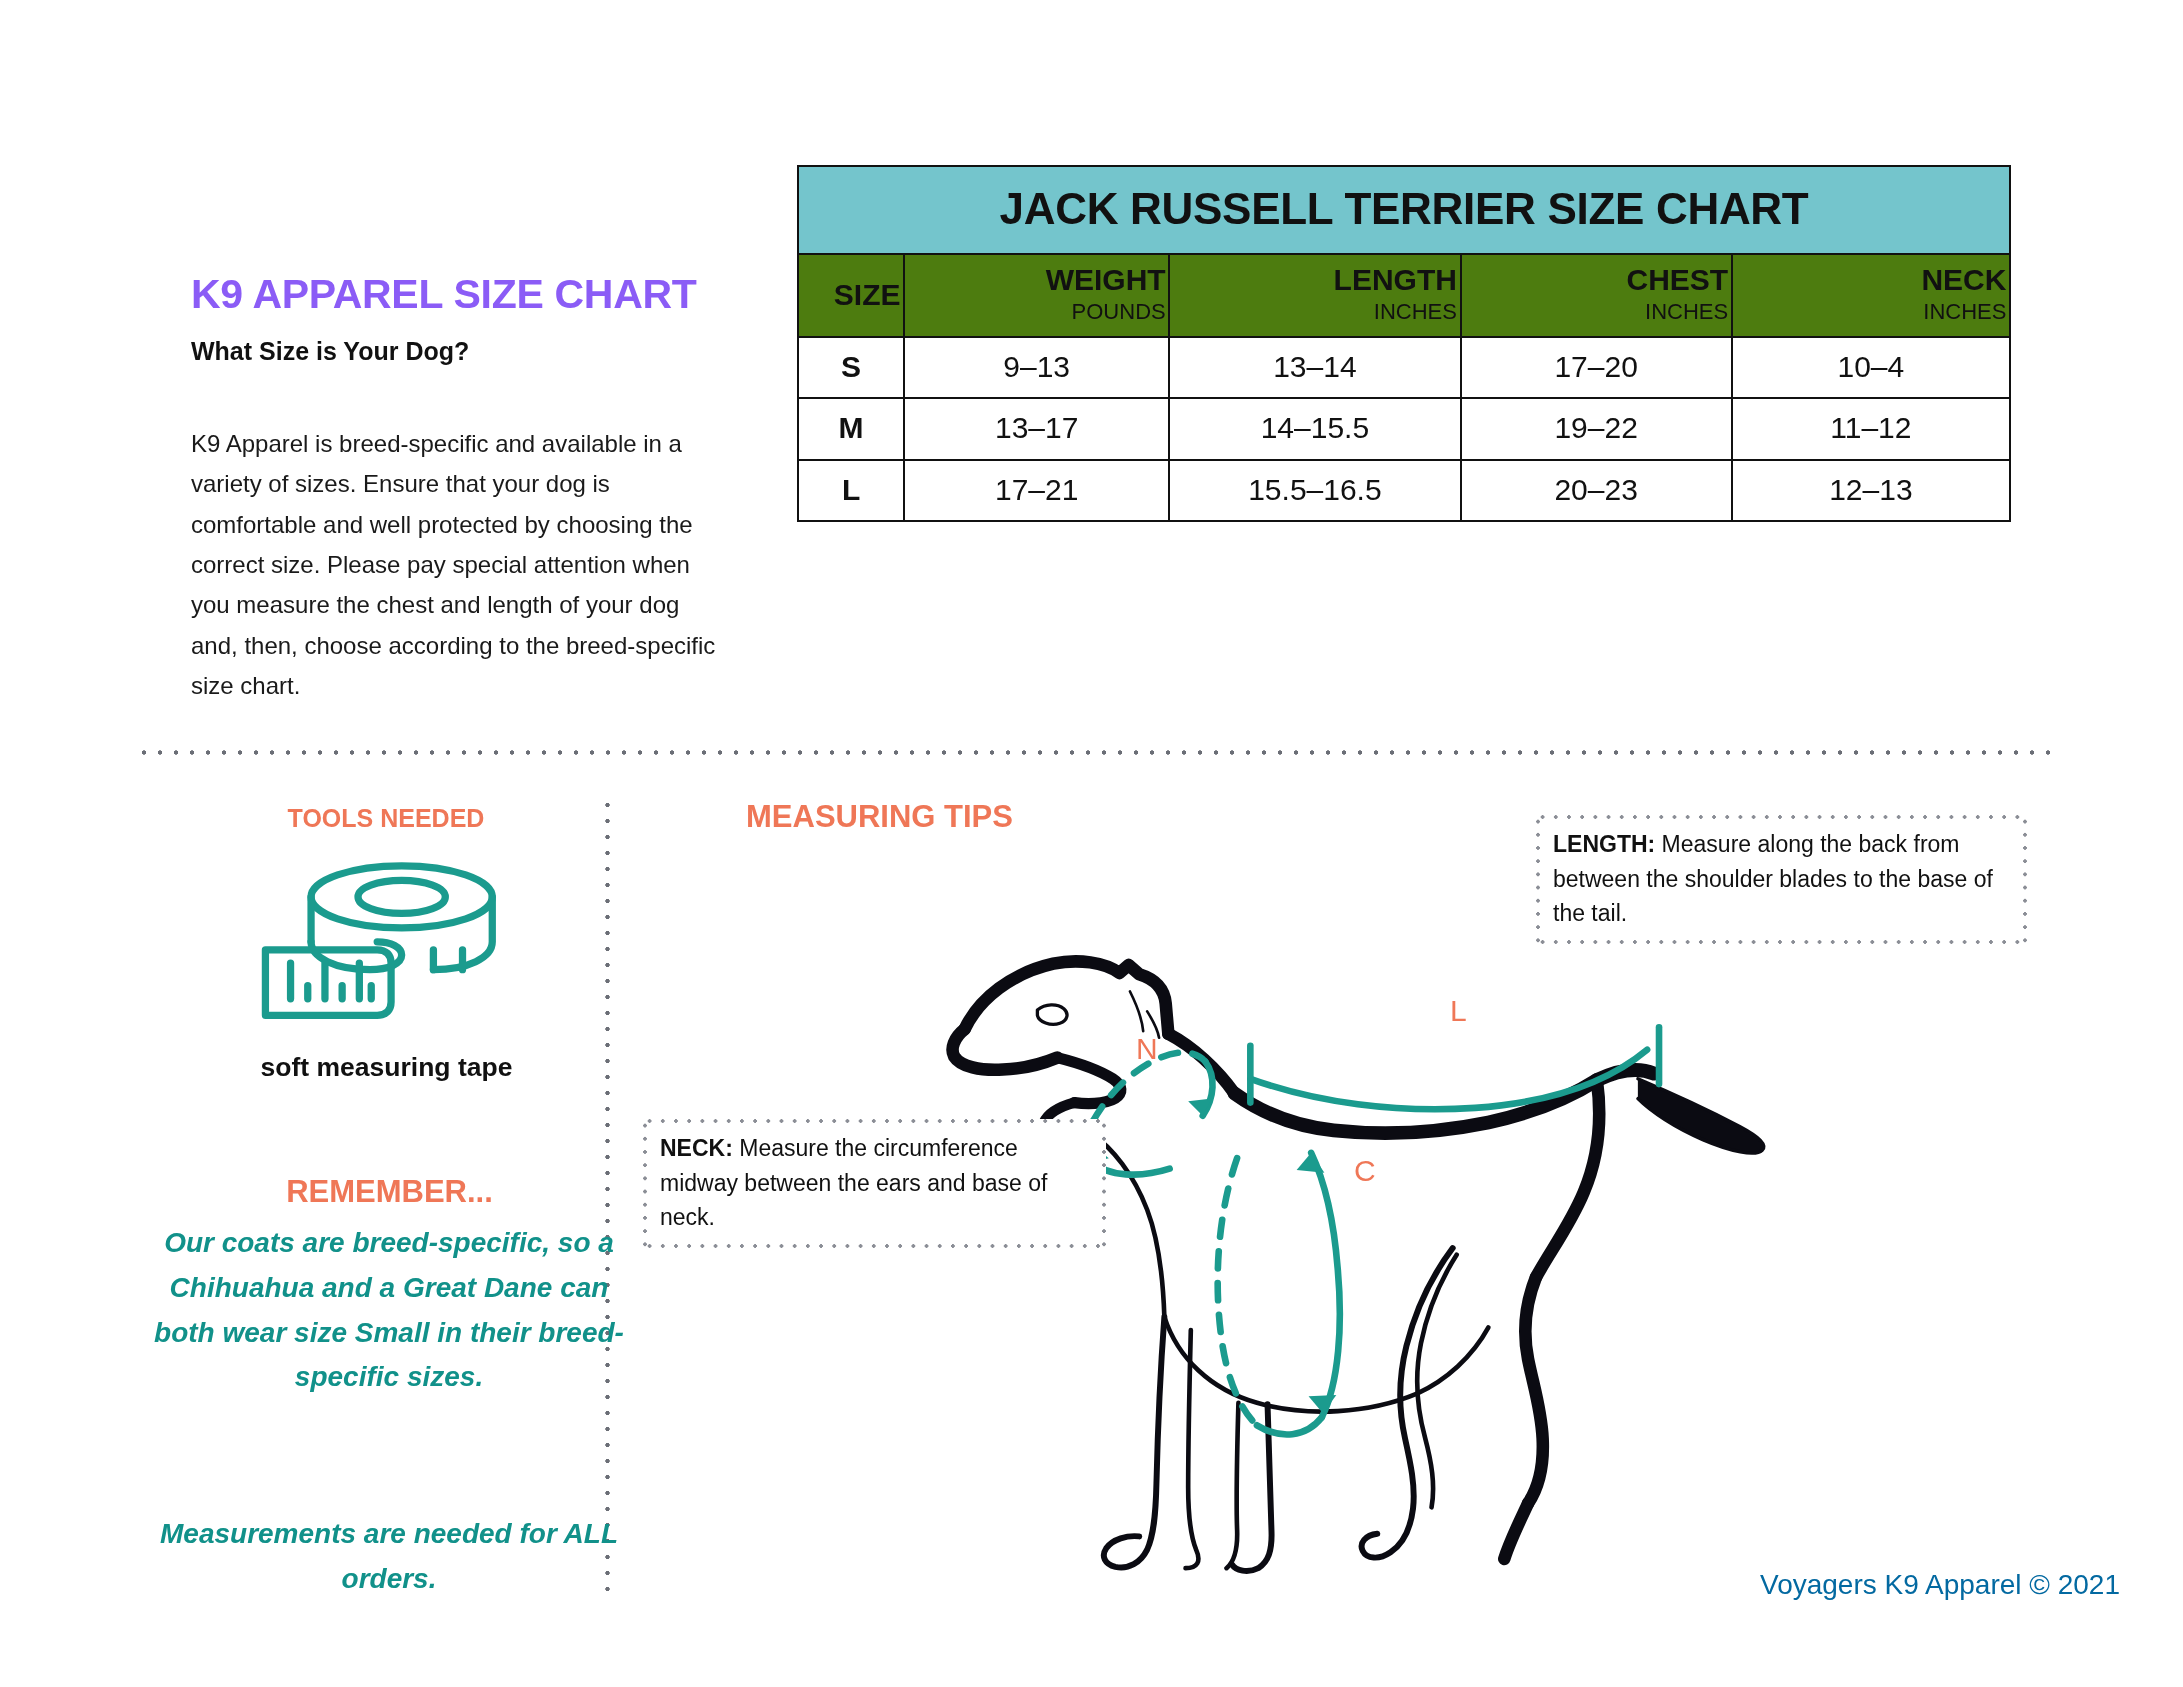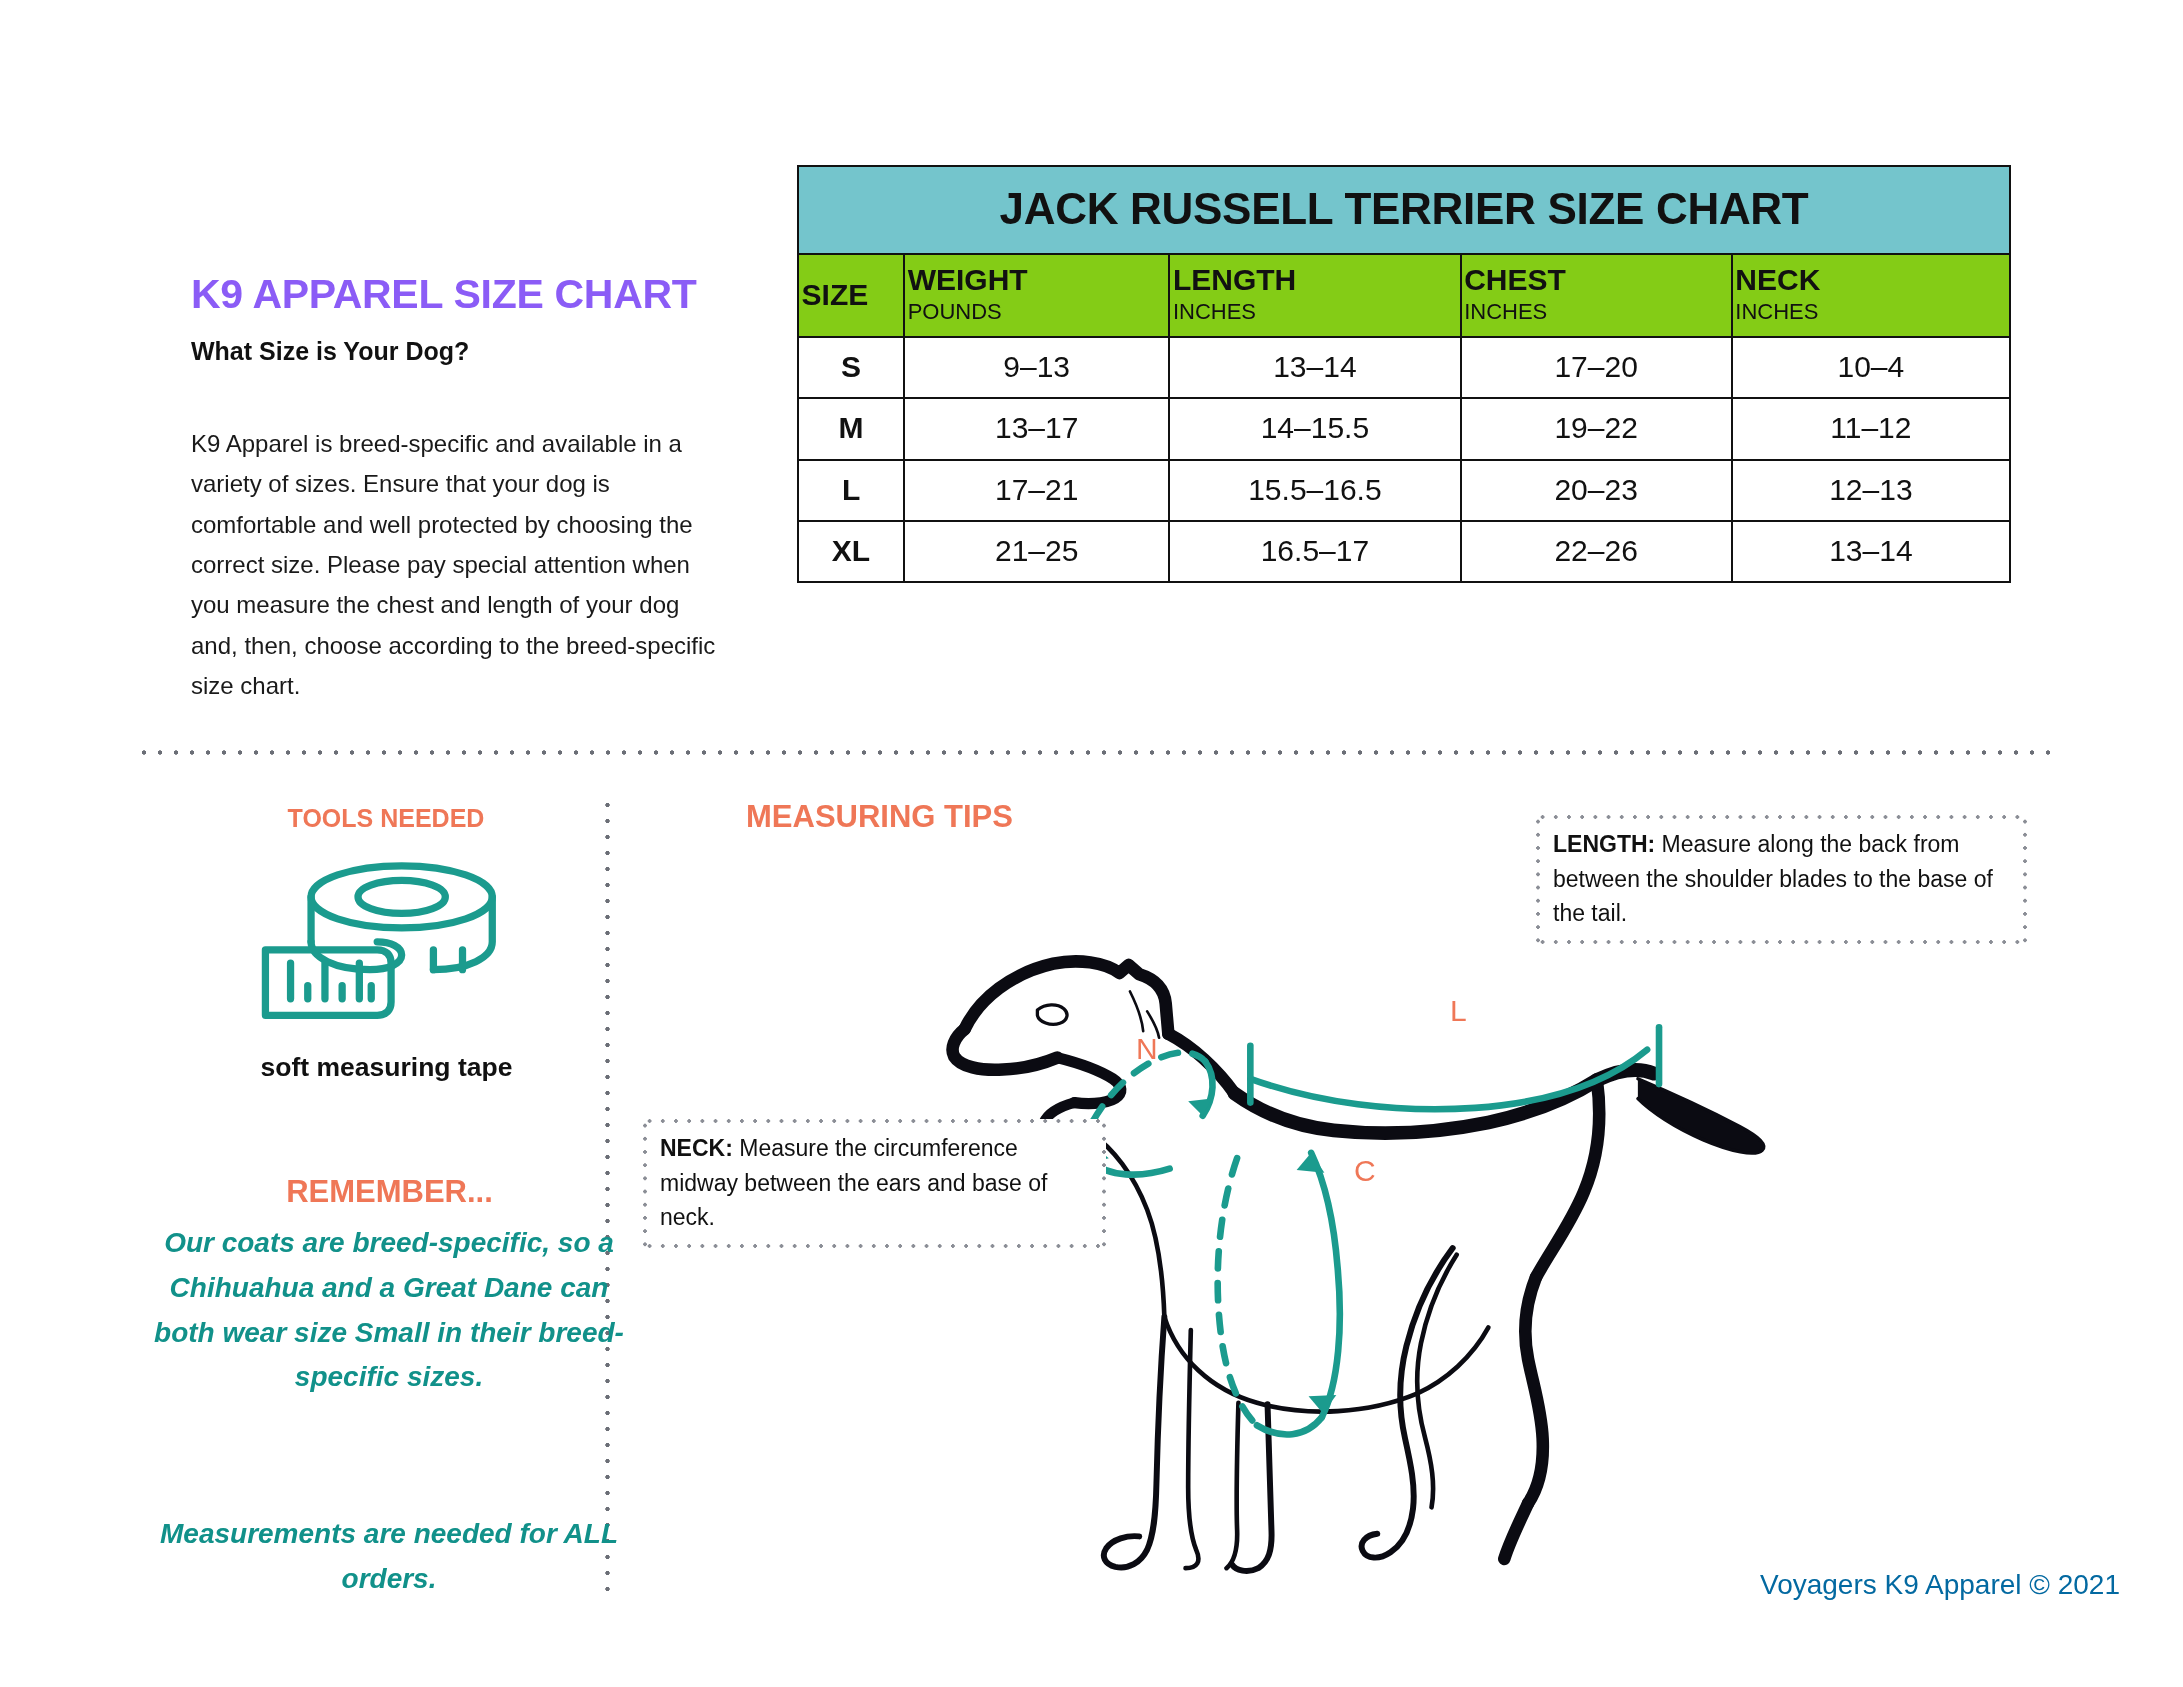--- a/index.html
+++ b/index.html
@@ -40,21 +40,21 @@
   }
 
   
   .table-wrap { position:absolute; left:797px; top:165px; width:1214px; }
   table.size-table { border-collapse:collapse; width:100%; table-layout:fixed; }
   table.size-table td, table.size-table th { border:2px solid #111;margin-left:16px; }
   .tbl-title-cell {
     background:#74c5cc; text-align:center; padding:17px 0 18.5px 0;
     font-size:44px; font-weight:700; color:#111; letter-spacing:-0.3px;
   }
-  .hdr-cell { text-align:left; padding:9.3px 2.6px 10.6px 2.6px; background:#84cc16; }
+  .hdr-cell { text-align:right; padding:9.3px 2.6px 10.6px 2.6px; background:#4d7c0f; }
   .hdr-main { font-size:30px; font-weight:700; color:#111; line-height:1.08; }
   .hdr-sub { font-size:22px; font-weight:400; color:#111; line-height:1.25; margin-top:2px; }
   .data-cell {
     text-align:center; font-size:30px; color:#111; font-weight:400;
     padding:12px 0 13.2px 0; background:#fff;
   }
   .data-cell.size-col { font-weight:700; }
   col.c-size { width:106px; }
   col.c-weight { width:265px; }
   col.c-length { width:291px; }
@@ -199,27 +199,20 @@
           <td class="data-cell">19–22</td>
           <td class="data-cell">11–12</td>
         </tr>
         <tr>
           <td class="data-cell size-col">L</td>
           <td class="data-cell">17–21</td>
           <td class="data-cell">15.5–16.5</td>
           <td class="data-cell">20–23</td>
           <td class="data-cell">12–13</td>
         </tr>
-        <tr>
-          <td class="data-cell size-col">XL</td>
-          <td class="data-cell">21–25</td>
-          <td class="data-cell">16.5–17</td>
-          <td class="data-cell">22–26</td>
-          <td class="data-cell">13–14</td>
-        </tr>
       </tbody>
     </table>
   </div>
 
   <div class="h-divider"></div>
   <div class="v-divider"></div>
 
   <div class="tools-title">TOOLS NEEDED</div>
   <svg class="tape-icon" viewBox="0 0 440 270">
     <g fill="none" stroke="#1b9b8e" stroke-width="11" stroke-linecap="round" stroke-linejoin="round">

